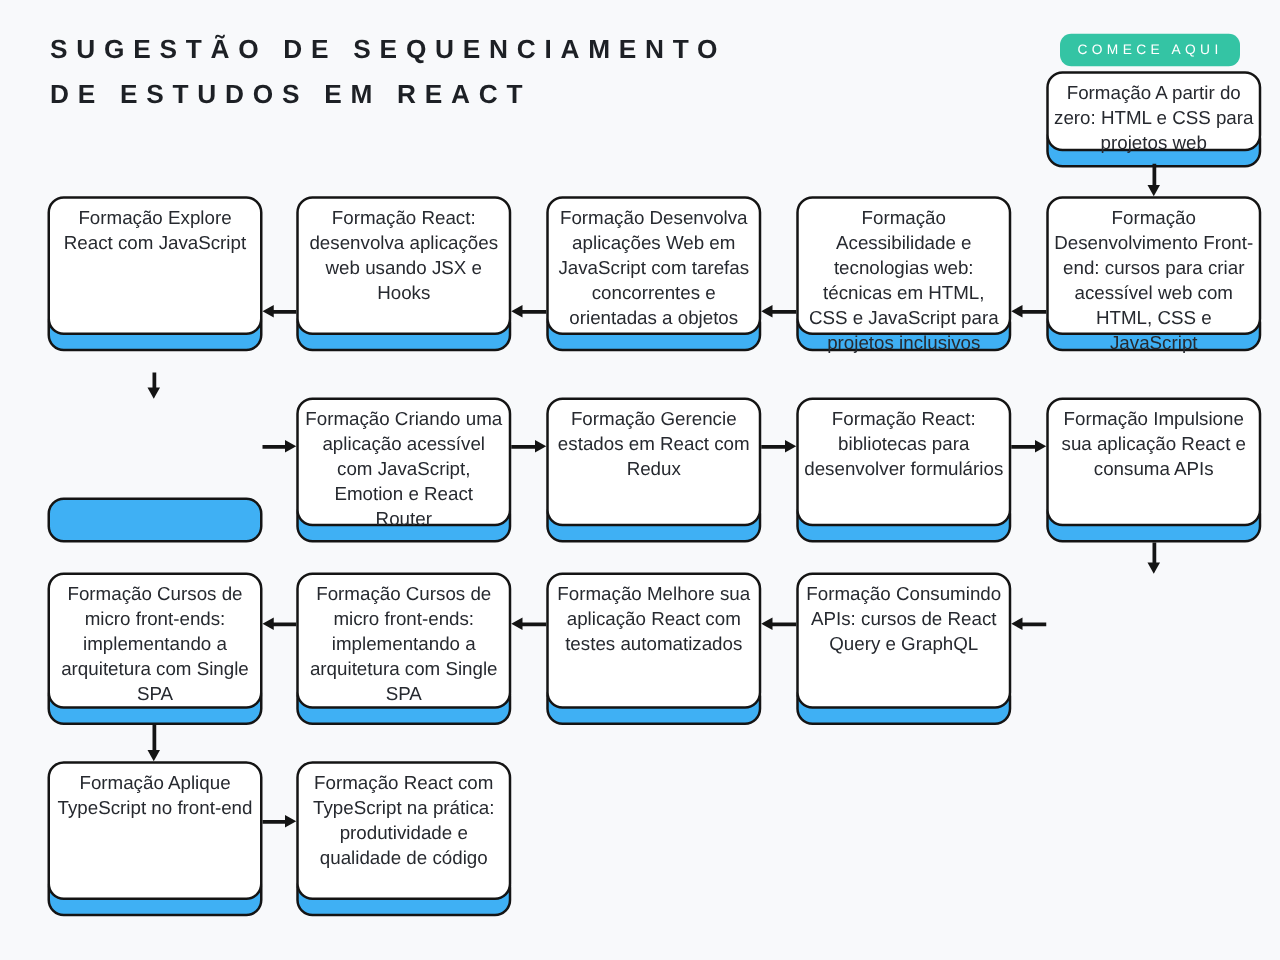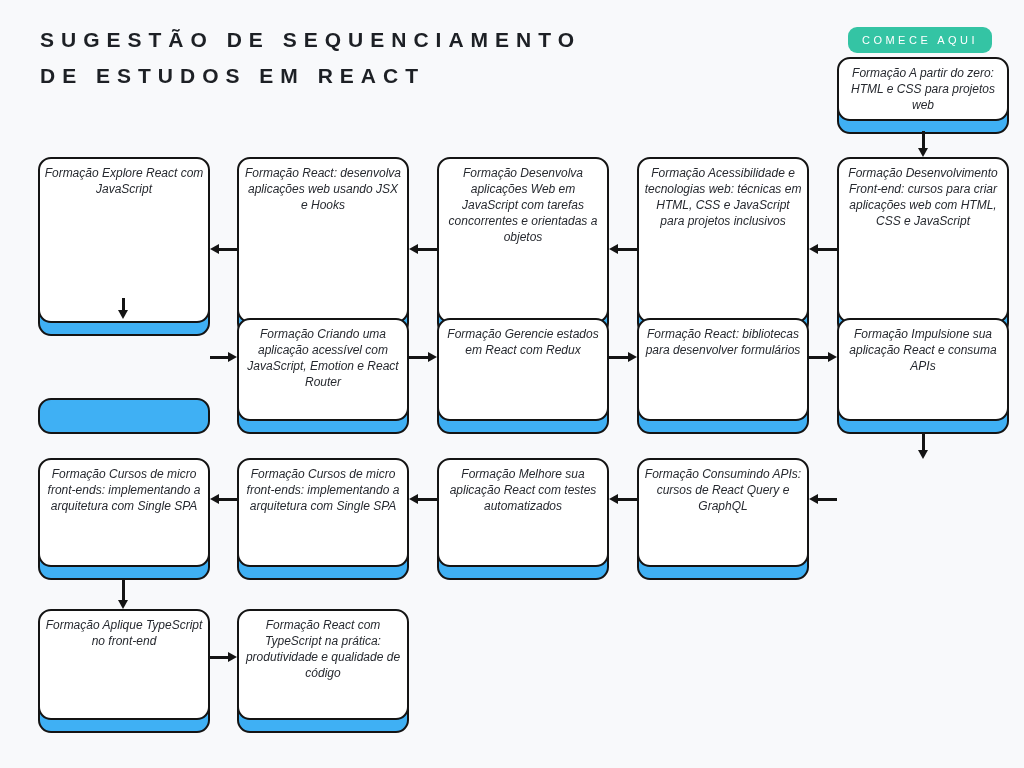--- a/index.html
+++ b/index.html
@@ -22,27 +22,27 @@
          border-radius:9px;color:#ffffff;font-size:11px;font-weight:400;letter-spacing:3.5px;
          display:flex;align-items:center;justify-content:center;}
 
   .card{position:absolute;width:172px;}
   .card .accent{position:absolute;left:0;right:0;bottom:0;height:36px;background:var(--card-accent);
                 border:2.5px solid var(--border);border-radius:13px;}
   .card .body{position:absolute;left:0;right:0;top:0;bottom:13px;background:#ffffff;
               border:2.5px solid var(--border);border-radius:13px;
               display:flex;justify-content:center;align-items:flex-start;
               padding:6px 4px 0 4px;text-align:center;}
-  .card .txt{color:var(--text);font-size:12px;line-height:1.34;font-style:italic;}
+  .card .txt{color:var(--text);font-size:15px;line-height:1.34;}
 
   
   .c1{left:38px}.c2{left:237px}.c3{left:437px}.c4{left:637px}.c5{left:837px}
   
   .r0{top:57px;height:77px}
-  .r1{top:157px;height:179px}
+  .r1{top:157px;height:124px}
   .r2{top:318px;height:116px}
   .r3{top:458px;height:122px}
   .r4{top:609px;height:124px}
 
   
   .arr{position:absolute;}
   .arr i{display:block;}
   .arr.h{height:12px;}
   .arr.h .ln{position:absolute;top:5px;height:2.5px;background:var(--border);left:0;right:0;}
   .arr.h.al .ln{left:7px;}
@@ -98,21 +98,21 @@
   </div>
   <div class="card c4 r1">
     <div class="accent"></div>
     <div class="body">
       <div class="txt">Formação Acessibilidade e tecnologias web: técnicas em HTML, CSS e JavaScript para projetos inclusivos</div>
     </div>
   </div>
   <div class="card c5 r1">
     <div class="accent"></div>
     <div class="body">
-      <div class="txt">Formação Desenvolvimento Front-end: cursos para criar aplicações web com HTML, CSS e JavaScript</div>
+      <div class="txt">Formação Desenvolvimento Front-end: cursos para criar acessível web com HTML, CSS e JavaScript</div>
     </div>
   </div>
 
   <div class="card c1 r2">
     <div class="accent"></div>
   </div>
   <div class="card c2 r2">
     <div class="accent"></div>
     <div class="body">
       <div class="txt">Formação Criando uma aplicação acessível com JavaScript, Emotion e React Router</div>

